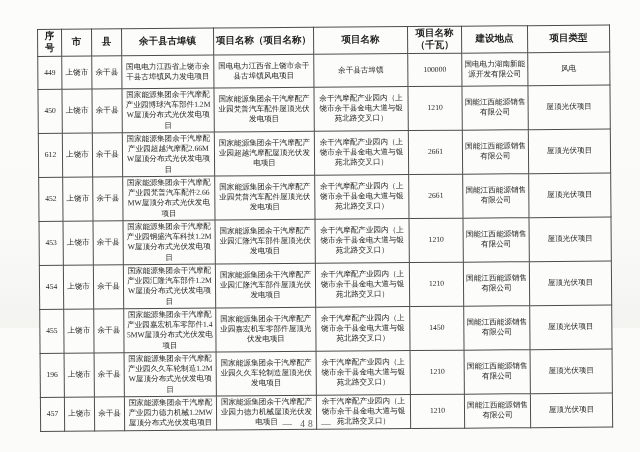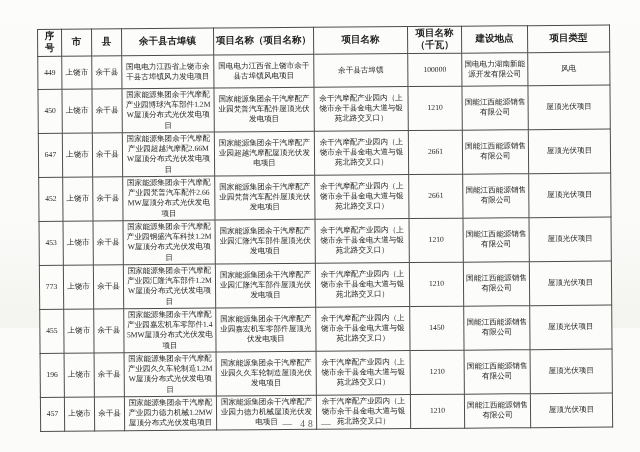--- a/index.html
+++ b/index.html
@@ -107,21 +107,21 @@
         <td>余干县</td>
         <td>国家能源集团余干汽摩配产业园博球汽车部件1.2MW屋顶分布式光伏发电项目</td>
         <td>国家能源集团余干汽摩配产业园梵普汽车配件屋顶光伏发电项目</td>
         <td>余干汽摩配产业园内（上饶市余干县金电大道与银苑北路交叉口）</td>
         <td>1210</td>
         <td>国能江西能源销售有限公司</td>
         <td>屋顶光伏项目</td>
       </tr>
 
       <tr style="height:41px">
-        <td>647</td>
+        <td>612</td>
         <td>上饶市</td>
         <td>余干县</td>
         <td>国家能源集团余干汽摩配产业园超越汽摩配2.66MW屋顶分布式光伏发电项目</td>
         <td>国家能源集团余干汽摩配产业园超越汽摩配屋顶光伏发电项目</td>
         <td>余干汽摩配产业园内（上饶市余干县金电大道与银苑北路交叉口）</td>
         <td>2661</td>
         <td>国能江西能源销售有限公司</td>
         <td>屋顶光伏项目</td>
       </tr>
 
@@ -143,21 +143,21 @@
         <td>余干县</td>
         <td>国家能源集团余干汽摩配产业园钢盛汽车科技1.2MW屋顶分布式光伏发电项目</td>
         <td>国家能源集团余干汽摩配产业园汇隆汽车部件屋顶光伏发电项目</td>
         <td>余干汽摩配产业园内（上饶市余干县金电大道与银苑北路交叉口）</td>
         <td>1210</td>
         <td>国能江西能源销售有限公司</td>
         <td>屋顶光伏项目</td>
       </tr>
 
       <tr style="height:39px">
-        <td>773</td>
+        <td>454</td>
         <td>上饶市</td>
         <td>余干县</td>
         <td>国家能源集团余干汽摩配产业园汇隆汽车部件1.2MW屋顶分布式光伏发电项目</td>
         <td>国家能源集团余干汽摩配产业园汇隆汽车部件屋顶光伏发电项目</td>
         <td>余干汽摩配产业园内（上饶市余干县金电大道与银苑北路交叉口）</td>
         <td>1210</td>
         <td>国能江西能源销售有限公司</td>
         <td>屋顶光伏项目</td>
       </tr>
 

